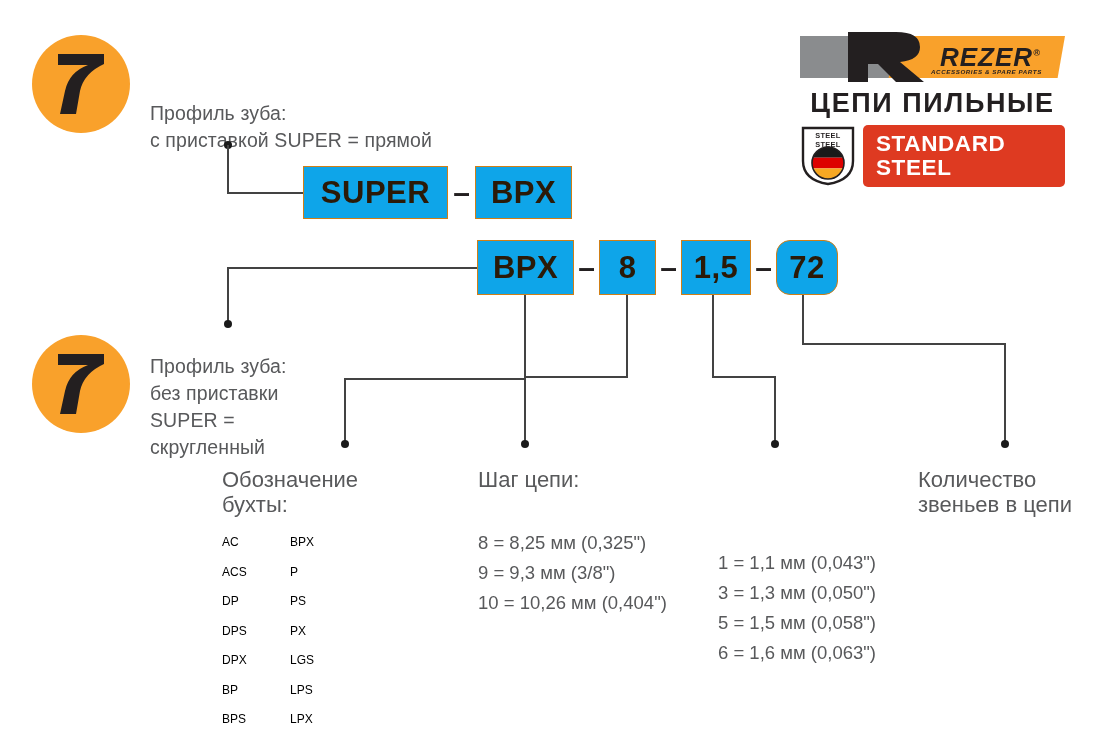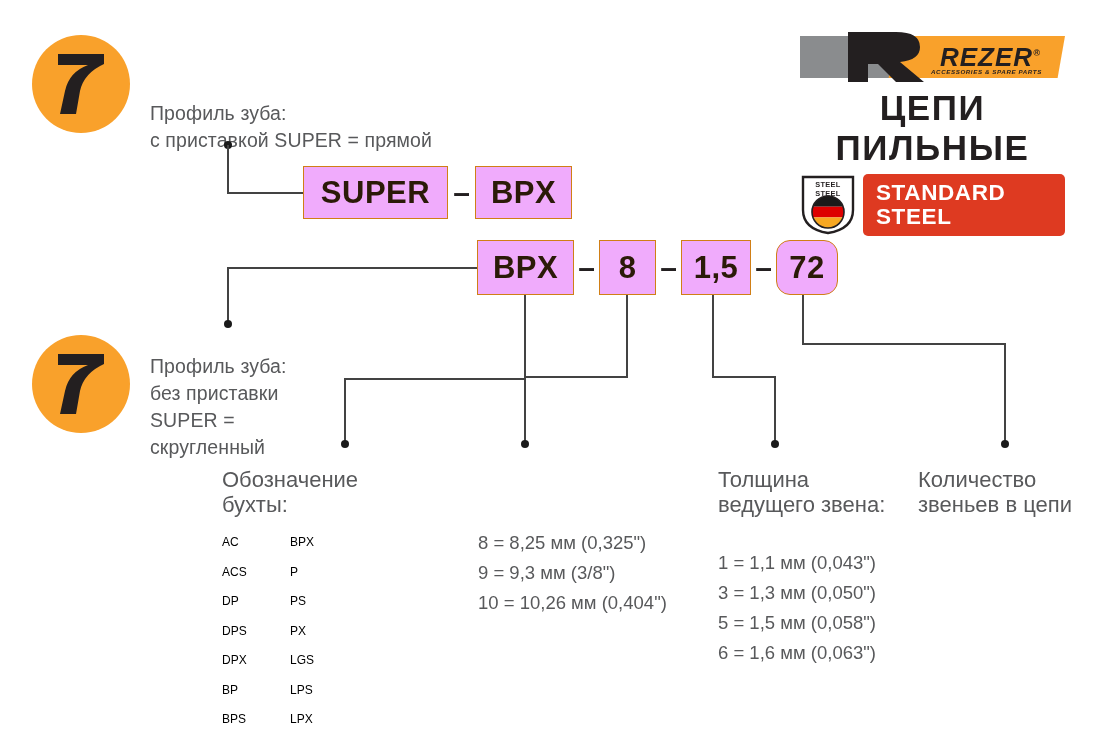--- a/index.html
+++ b/index.html
@@ -22,21 +22,21 @@
   .circle svg{display:block;}
 
   
   .note{
     font-size:19.5px;line-height:27px;color:#58595b;
     white-space:pre-line;letter-spacing:0.1px;margin-top:20px;
   }
 
   
   .box{
-    background:#f0abfc;
+    background:#0ea5e9;
     border:1.6px solid #D07F16;
     color:#2b1a08;
     font-size:31px;
     font-weight:700;
     display:flex;align-items:center;justify-content:center;
     box-sizing:border-box;
     letter-spacing:0.5px;
   }
   .dash{
     color:#231f20;font-size:30px;font-weight:700;
@@ -79,21 +79,21 @@
     font-size:26px;font-weight:700;color:#231f20;letter-spacing:1px;
     font-style:italic;
   }
   .logo-reg{font-size:9px;vertical-align:super;}
   .logo-tag{
     position:absolute;left:131px;top:38px;
     font-size:6.2px;font-weight:700;color:#231f20;letter-spacing:.6px;
     font-style:italic;
   }
   .chains-title{
-    font-size:35px;font-weight:700;color:#231f20;letter-spacing:1.6px;
+    font-size:27px;font-weight:700;color:#231f20;letter-spacing:1.6px;
     text-align:center;margin-top:4px;
     transform:scaleX(1.0);
   }
   .badgerow{display:flex;align-items:stretch;margin-top:6px;gap:7px;}
   .gshield{
     width:56px;height:62px;position:relative;
   }
   .gs-text{
     position:absolute;top:7px;left:0;width:100%;text-align:center;
     font-size:7.4px;font-weight:700;color:#231f20;line-height:8.6px;letter-spacing:.3px;
@@ -223,28 +223,27 @@
   <div class="abs codecol" style="left:290px;top:528px;">
     <div>BPX</div>
     <div>P</div>
     <div>PS</div>
     <div>PX</div>
     <div>LGS</div>
     <div>LPS</div>
     <div>LPX</div>
   </div>
 
+  <div class="abs leg-title" style="left:478px;top:467px;width:230px;">Шаг цепи:</div>
   <div class="abs" style="left:478px;top:528px;">
     <div class="leg-line">8 = 8,25 мм (0,325")</div>
     <div class="leg-line">9 = 9,3 мм (3/8")</div>
     <div class="leg-line">10 = 10,26 мм (0,404")</div>
   </div>
 
-  <div class="abs leg-title" style="left:718px;top:467px;width:200px;">Толщина
-ведущего звена:</div>
   <div class="abs" style="left:718px;top:548px;">
     <div class="leg-line">1 = 1,1 мм (0,043")</div>
     <div class="leg-line">3 = 1,3 мм (0,050")</div>
     <div class="leg-line">5 = 1,5 мм (0,058")</div>
     <div class="leg-line">6 = 1,6 мм (0,063")</div>
   </div>
 
   <div class="abs leg-title" style="left:918px;top:467px;width:180px;">Количество
 звеньев в цепи</div>
 

